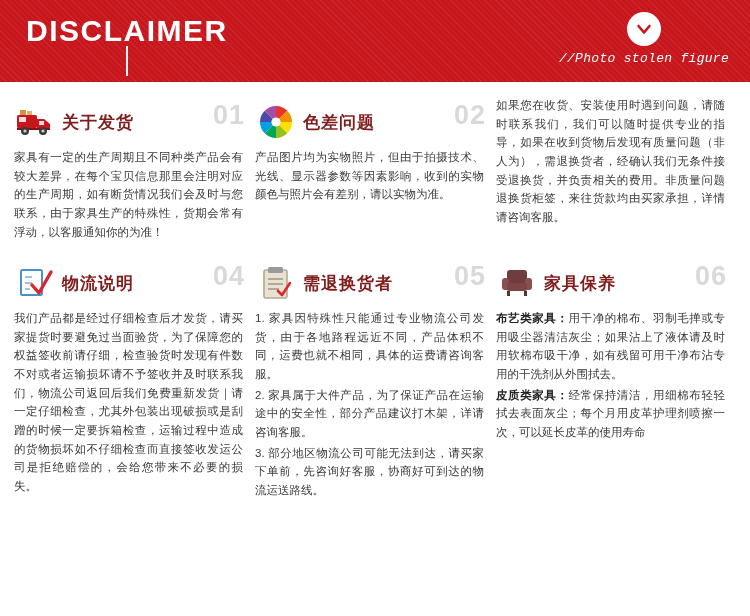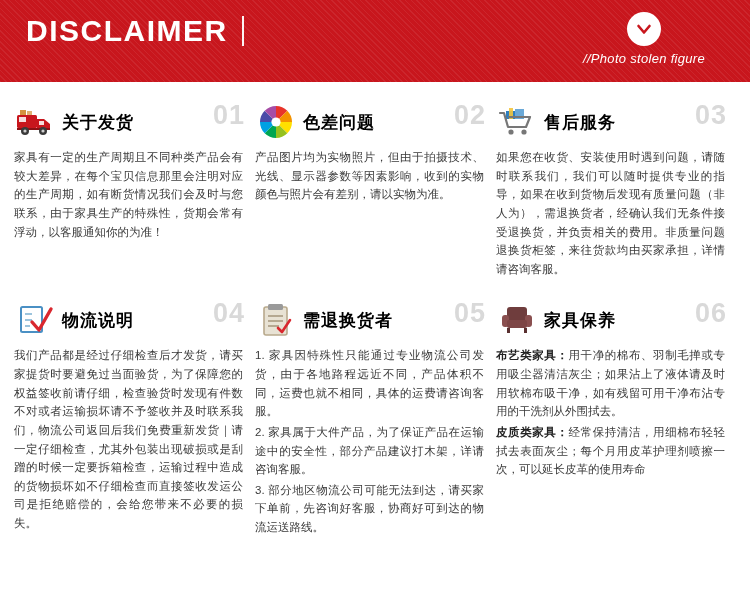--- a/index.html
+++ b/index.html
@@ -29,20 +29,21 @@
     background-image:
       repeating-linear-gradient(45deg, rgba(255,255,255,0.07) 0px, rgba(255,255,255,0.07) 1px, rgba(0,0,0,0) 1px, rgba(0,0,0,0) 4px);
     overflow: hidden;
   }
   .header-inner {
     position: absolute;
     left: 26px;
     top: 16px;
     display: flex;
     align-items: center;
+    flex-direction: column;
   }
   .header-en {
     font-size: 30px;
     font-weight: bold;
     color: #ffffff;
     letter-spacing: 1.5px;
     line-height: 1;
   }
   .header-divider {
     width: 2px;
@@ -70,21 +71,21 @@
     height: 34px;
     border-radius: 50%;
     background: #ffffff;
     display: inline-flex;
     align-items: center;
     justify-content: center;
     margin-bottom: 5px;
   }
   .chevron-circle svg { display: block; }
   .header-note {
-    font-family: Liberation Sans, sans-serif;
+    font-family: Liberation Mono, monospace;
     font-style: italic;
     font-size: 13px;
     color: #ffffff;
     letter-spacing: 0.3px;
   }
 
   
   .grid {
     padding: 14px 14px 0 14px;
     display: flex;
@@ -107,21 +108,21 @@
     width: 42px;
     height: 42px;
     flex: 0 0 42px;
     display: flex;
     align-items: center;
     justify-content: center;
   }
   .card-title {
     font-size: 17px;
     font-weight: bold;
-    color: #000000;
+    color: #7f1d1d;
     margin-left: 6px;
     letter-spacing: 1px;
   }
   .card-num {
     position: absolute;
     right: 2px;
     top: 4px;
     font-size: 27px;
     font-weight: bold;
     color: #d9d9d9;
@@ -212,34 +213,20 @@
         </div>
         <div class="card-title">色差问题</div>
         <div class="card-num">02</div>
       </div>
       <div class="card-body">
         <p>产品图片均为实物照片，但由于拍摄技术、光线、显示器参数等因素影响，收到的实物颜色与照片会有差别，请以实物为准。</p>
       </div>
     </div>
 
     <div class="col last">
-      <div class="card-head">
-        <div class="card-icon">
-          <svg class="ico-svg" width="40" height="34" viewBox="0 0 40 34" aria-hidden="true">
-            <rect x="9" y="6" width="9" height="8" fill="#2f7fbf"></rect>
-            <rect x="18" y="4" width="9" height="10" fill="#6aa9d8"></rect>
-            <rect x="12" y="3" width="4" height="11" fill="#f2c53d" opacity="0.9"></rect>
-            <path d="M3 8 h4 l4 14 h18 l4 -10 h-21" fill="none" stroke="#777777" stroke-width="2.2" stroke-linejoin="round" stroke-linecap="round"></path>
-            <circle cx="14" cy="27" r="2.6" fill="#777777"></circle>
-            <circle cx="27" cy="27" r="2.6" fill="#777777"></circle>
-          </svg>
-        </div>
-        <div class="card-title">售后服务</div>
-        <div class="card-num">03</div>
-      </div>
       <div class="card-body">
         <p>如果您在收货、安装使用时遇到问题，请随时联系我们，我们可以随时提供专业的指导，如果在收到货物后发现有质量问题（非人为），需退换货者，经确认我们无条件接受退换货，并负责相关的费用。非质量问题退换货柜签，来往货款均由买家承担，详情请咨询客服。</p>
       </div>
     </div>
 
     <div class="col row-2">
       <div class="card-head">
         <div class="card-icon">
           <svg class="ico-svg" width="38" height="36" viewBox="0 0 38 36" aria-hidden="true">
             <rect x="5" y="5" width="21" height="25" rx="1.5" fill="#ffffff" stroke="#4a90c4" stroke-width="2"></rect>

